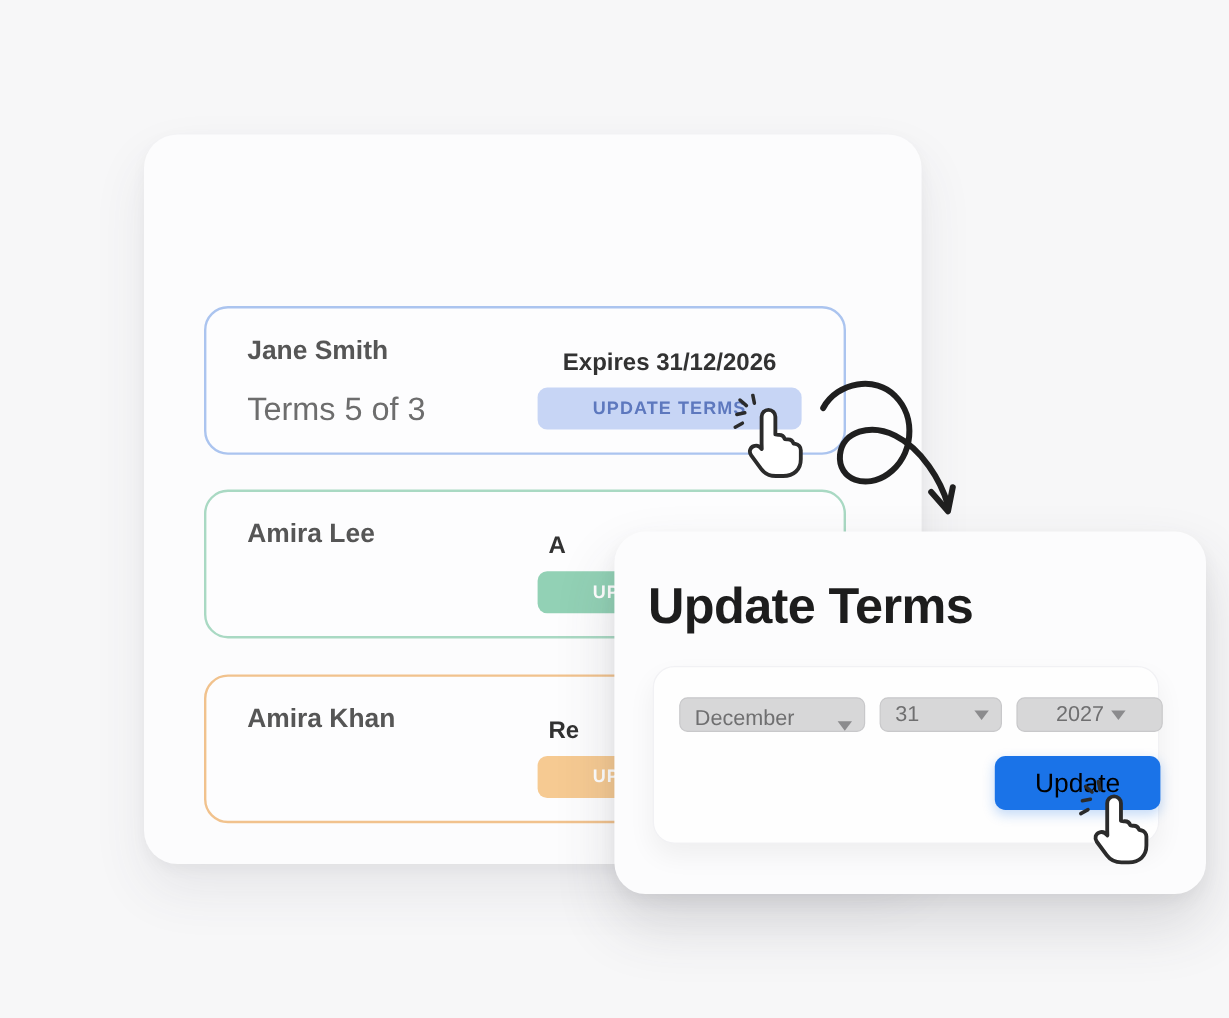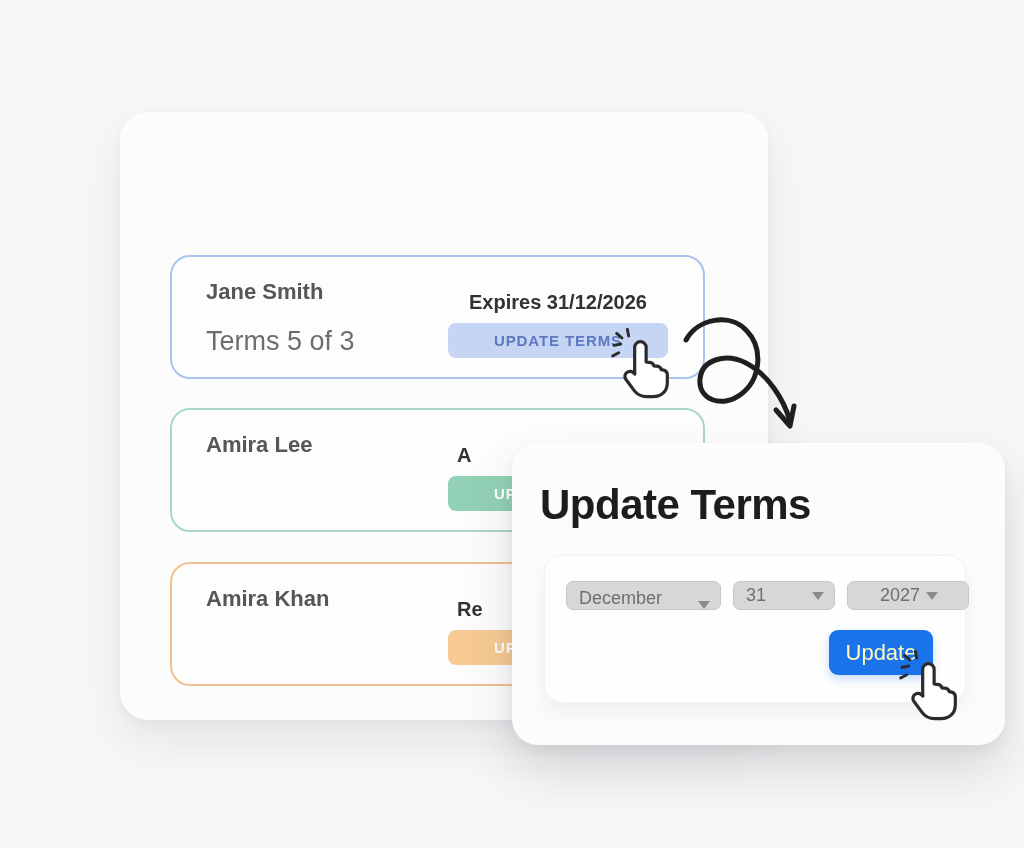--- a/index.html
+++ b/index.html
@@ -71,22 +71,22 @@
   .dd-0 { left: 21px;  width: 155px; align-items: flex-end; }
   .dd-1 { left: 188px; width: 102px; text-align: right; }
   .dd-2 { left: 302px; width: 122px; justify-content: center; }
   .dd-label { font-size: 18px; color: #6f6f70; white-space: nowrap; overflow: hidden; }
   .dd-caret {
     width: 0; height: 0; flex: none; margin-left: 6px;
     border-left: 6px solid transparent; border-right: 6px solid transparent;
     border-top: 8px solid #8b8b8d;
   }
   .update-btn {
-    position: absolute; left: 284px; top: 74px; width: 104px; height: 45px;
-    background: #1a73e8; color: #fef9c3; border: none; border-radius: 9px;
+    position: absolute; left: 284px; top: 74px; width: 138px; height: 45px;
+    background: #1a73e8; color: #000000; border: none; border-radius: 9px;
     font-family: inherit; font-size: 22px; font-weight: 500; cursor: pointer;
     box-shadow: 0 4px 10px rgba(26,115,232,.25);
   }
 
   
   .arrow-overlay { position: absolute; left: 0; top: 0; width: 1024px; height: 848px; z-index: 5; pointer-events: none; }
   .cursor { position: absolute; width: 64px; height: 72px; z-index: 6; pointer-events: none; }
   .cursor-jane  { left: 610px; top: 328px; }
   .cursor-modal { left: 898px; top: 650px; }
 </style>

